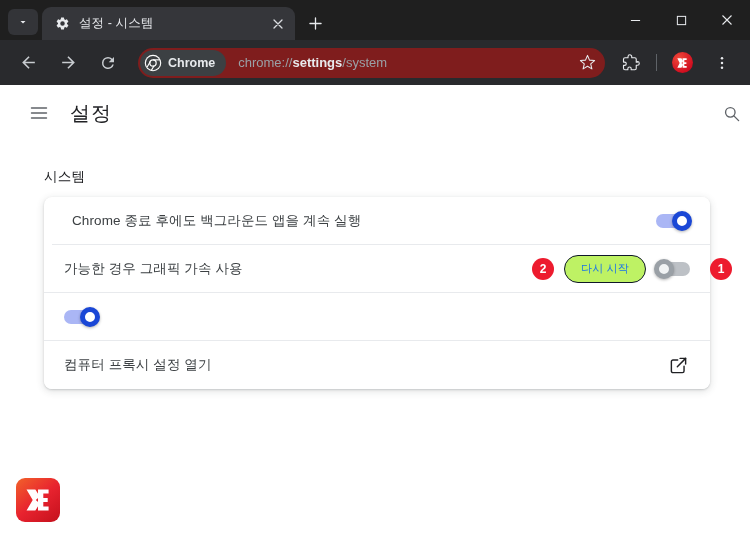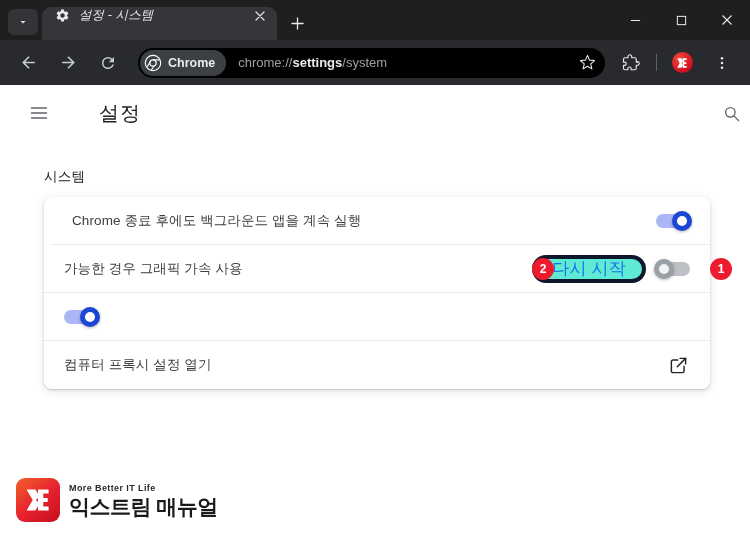--- a/index.html
+++ b/index.html
@@ -41,28 +41,28 @@
     align-items: center;
     justify-content: center;
     flex: 0 0 auto;
     cursor: pointer;
   }
   .tab-search-btn svg { display: block; }
 
   .tab {
     position: relative;
     display: flex;
+    align-items: center;
     height: 33px;
-    width: 235px;
+    width: 253px;
     background: #35363a;
     border-radius: 9px 9px 0 0;
     padding: 0 8px 0 12px;
     cursor: pointer;
     flex: 0 0 auto;
-    font-style: italic;
   }
   .tab-favicon {
     width: 16px; height: 16px;
     flex: 0 0 auto;
     display: flex; align-items: center; justify-content: center;
     margin-right: 9px;
   }
   .tab-title {
     flex: 1 1 auto;
     color: #e8eaed;
@@ -114,21 +114,21 @@
     width: 30px; height: 30px;
     margin: 0 5px;
     border-radius: 50%;
     display: flex; align-items: center; justify-content: center;
     cursor: pointer;
     flex: 0 0 auto;
   }
   .omnibox {
     flex: 1 1 auto;
     height: 30px;
-    background: #000000;
+    background: #7f1d1d;
     border-radius: 16px;
     display: flex;
     align-items: center;
     margin: 0 6px 0 10px;
     padding-right: 2px;
     min-width: 0;
     cursor: text;
   }
   .chrome-chip {
     display: flex;
@@ -190,21 +190,20 @@
     position: relative;
     height: 455px;
     background: #ffffff;
   }
 
   .settings-header {
     height: 56px;
     display: flex;
     align-items: center;
     padding: 0 2px 0 22px;
-    gap: 29px;
   }
   .hamburger {
     width: 34px; height: 34px;
     display: flex; align-items: center; justify-content: center;
     cursor: pointer;
     flex: 0 0 auto;
   }
   .settings-title {
     font-size: 20px;
     color: #202124;
@@ -284,25 +283,25 @@
   .toggle.on  .knob { right: -2px; background: #ffffff; border: 5px solid #1a47d6; }
   .toggle.off .knob { left: -2px;  background: #f1f3f4; border: 5px solid #9aa0a6; }
 
   
   .restart-btn {
     display: inline-flex;
     align-items: center;
     justify-content: center;
     height: 28px;
     padding: 0 16px;
-    border: 4px solid #0f172a;
+    border: 1px solid #0f172a;
     border-radius: 14px;
-    background: #5eead4;
+    background: #bef264;
     color: #1a73e8;
-    font-size: 17px;
+    font-size: 11px;
     letter-spacing: 0.2px;
     cursor: pointer;
     white-space: nowrap;
     font-family: inherit;
   }
 
   .ext-link-btn {
     width: 24px; height: 24px;
     display: flex; align-items: center; justify-content: center;
     cursor: pointer;
@@ -542,20 +541,16 @@
       </div>
     </div>
 
     <div class="watermark">
       <div class="wm-mark">
         <svg width="30" height="30" viewBox="0 0 34 34">
           <path d="M4 5 L14 5 L19 13 L14.5 17 L19 21 L14 29 L4 29 L11 17 Z" fill="#ffffff"></path>
           <path d="M17 5 L29 5 L29 9.5 L23 9.5 L23 14.7 L28 14.7 L28 19.3 L23 19.3 L23 24.5 L29 24.5 L29 29 L17 29 Z" fill="#ffffff"></path>
         </svg>
       </div>
-      <div class="wm-text">
-        <div class="wm-tagline">More Better IT Life</div>
-        <div class="wm-name">익스트림 매뉴얼</div>
-      </div>
     </div>
 
   </div>
 </div>
 
 </body></html>

